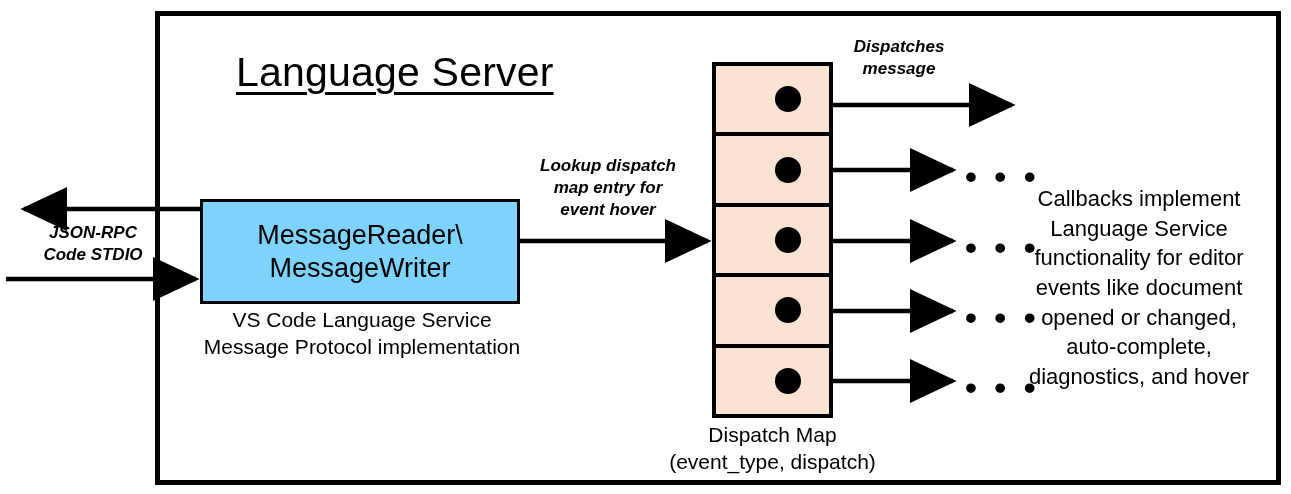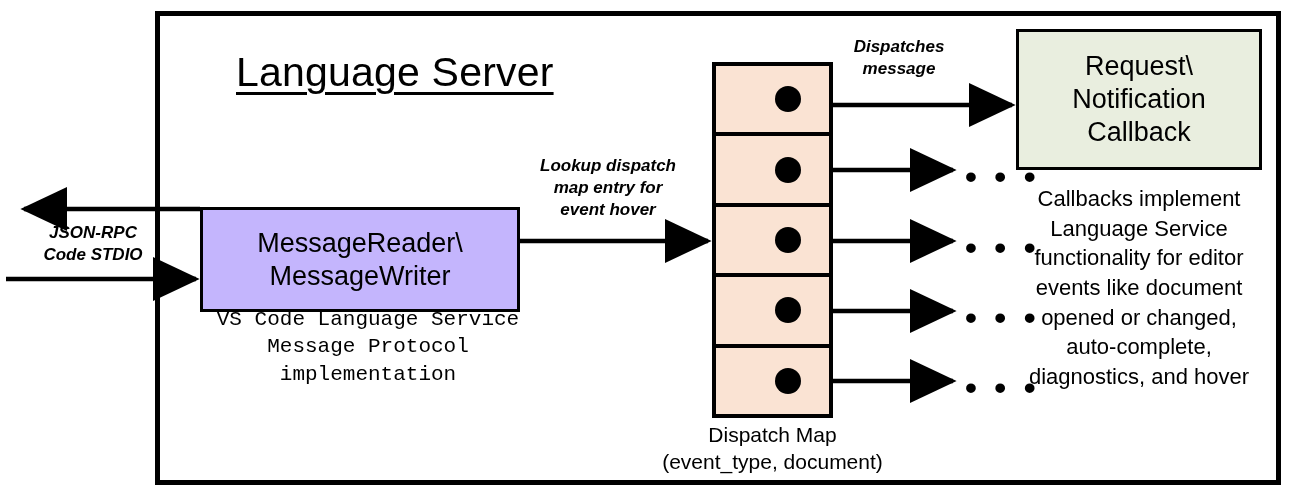--- a/index.html
+++ b/index.html
@@ -31,22 +31,22 @@
     position:absolute;
     border:3px solid #000;
     box-sizing:border-box;
     display:flex;
     align-items:center;
     justify-content:center;
     text-align:center;
     line-height:1.22;
   }
   #reader-box{
-    left:200px;top:207px;width:320px;height:105px;
-    background:#c4b5fd;
+    left:200px;top:199px;width:320px;height:105px;
+    background:#7dd3fc;
     font-size:27px;
   }
   #callback-box{
     left:1016px;top:29px;width:246px;height:141px;
     background:#e9eedf;
     font-size:27px;
   }
 
   
   #dispatch-map{
@@ -74,21 +74,21 @@
   }
 
   
   .caption{
     position:absolute;
     text-align:center;
     font-size:21px;
     line-height:1.3;
     white-space:pre-line;
   }
-  #reader-caption{left:208px;top:306px;width:320px;font-family:Liberation Mono, monospace;}
+  #reader-caption{left:202px;top:306px;width:320px;}
   #map-caption{left:640px;top:421px;width:265px;}
   #callback-caption{left:1010px;top:184px;width:258px;font-size:22px;line-height:1.35;}
 
   .ital-label{
     position:absolute;
     font-style:italic;
     font-weight:600;
     text-align:center;
     font-size:17px;
     line-height:1.3;
@@ -164,27 +164,22 @@
         <span class="dot"></span>
       </div>
     <div class="cell">
         <span class="dot"></span>
       </div>
     <div class="cell">
         <span class="dot"></span>
       </div>
   </div>
   <div class="caption" id="map-caption">Dispatch Map
-(event_type, document)</div>
+(event_type, dispatch)</div>
 
-  <div class="node" id="callback-box">
-    <span>Request\
-Notification
-Callback</span>
-  </div>
   <div class="caption" id="callback-caption">Callbacks implement
 Language Service
 functionality for editor
 events like document
 opened or changed,
 auto-complete,
 diagnostics, and hover</div>
 
   <div class="ital-label" id="jsonrpc-label">JSON-RPC
 Code STDIO</div>

